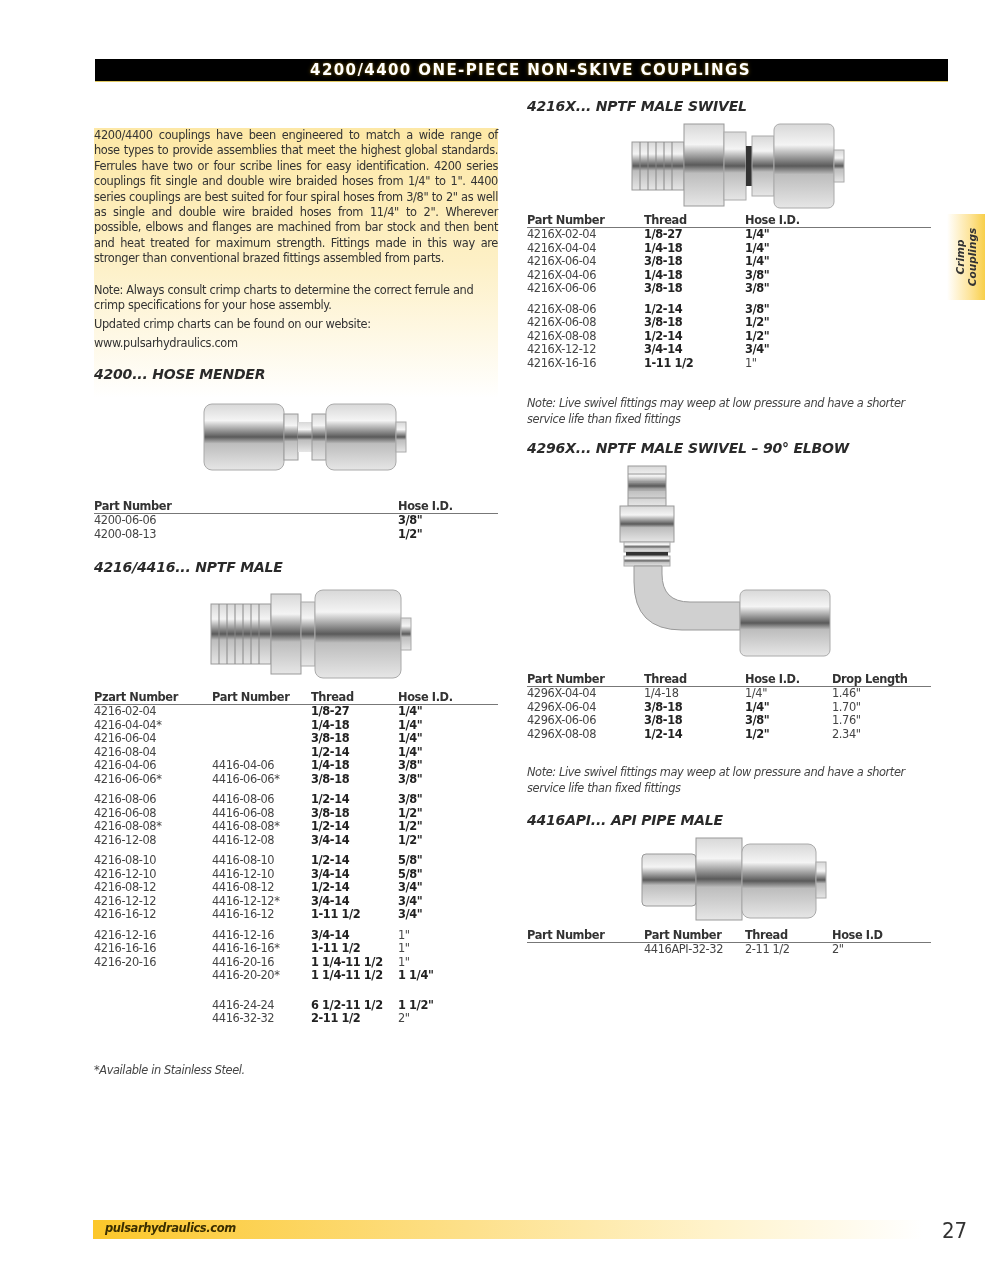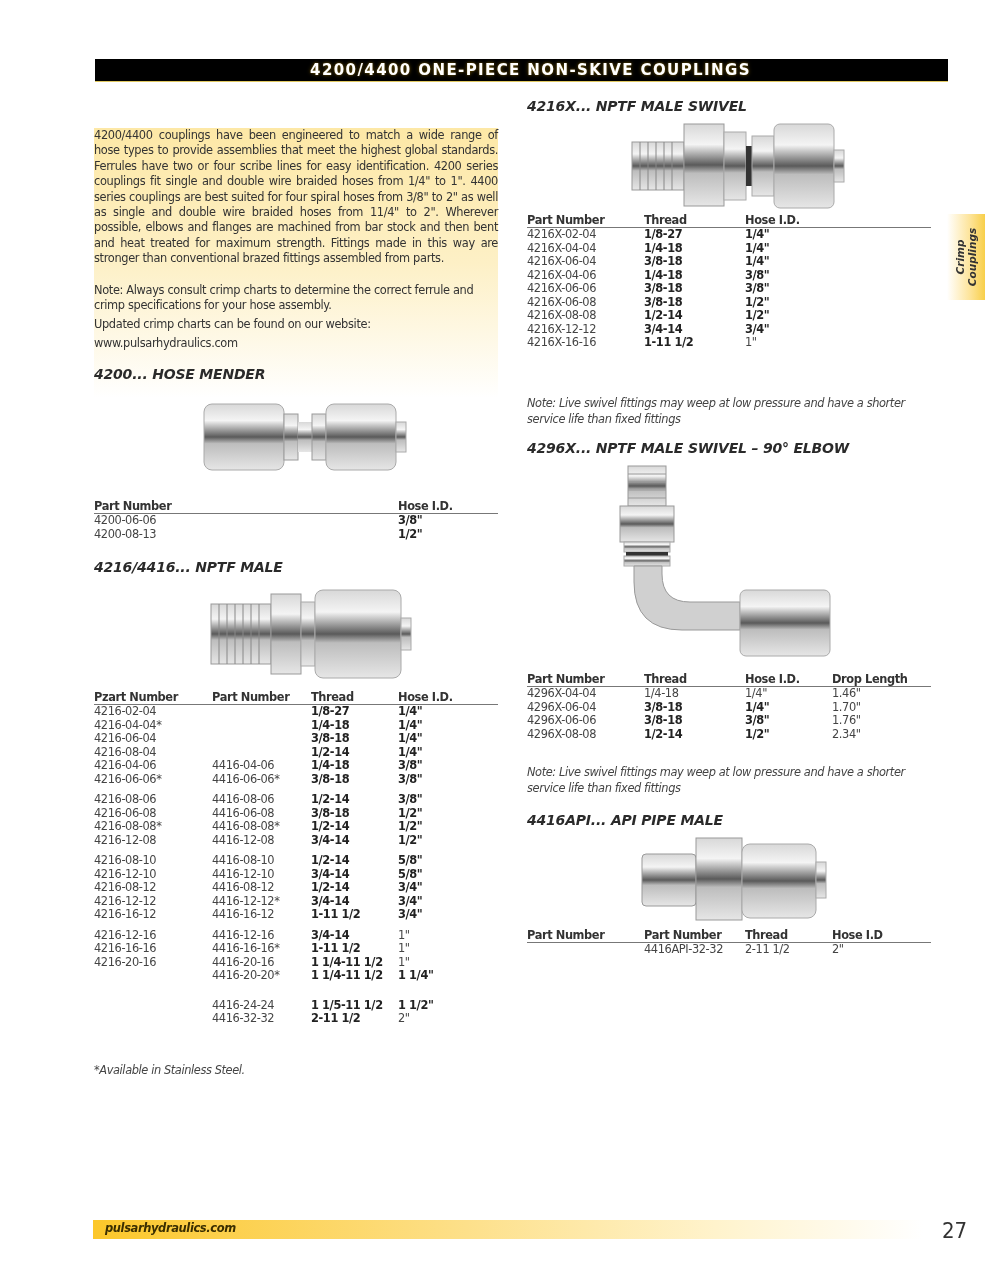--- a/index.html
+++ b/index.html
@@ -231,21 +231,21 @@
       </tr>
   <tr>
         <td></td>
         <td>4416-20-20*</td>
         <td><b>1 1/4-11 1/2</b></td>
         <td><b>1 1/4"</b></td>
       </tr>
   <tr class="gap" style="height:28px">
         <td style="padding-top:16px"></td>
         <td style="padding-top:16px">4416-24-24</td>
-        <td style="padding-top:16px"><b>1 1/5-11 1/2</b></td>
+        <td style="padding-top:16px"><b>6 1/2-11 1/2</b></td>
         <td style="padding-top:16px"><b>1 1/2"</b></td>
       </tr>
   <tr>
         <td></td>
         <td>4416-32-32</td>
         <td><b>2-11 1/2</b></td>
         <td>2"</td>
       </tr>
 </tbody>
   </table>
@@ -293,20 +293,25 @@
   <tr>
         <td>4216X-04-06</td>
         <td><b>1/4-18</b></td>
         <td><b>3/8"</b></td>
       </tr>
   <tr>
         <td>4216X-06-06</td>
         <td><b>3/8-18</b></td>
         <td><b>3/8"</b></td>
       </tr>
+  <tr class="gap">
+        <td>4216X-08-06</td>
+        <td><b>1/2-14</b></td>
+        <td><b>3/8"</b></td>
+      </tr>
   <tr>
         <td>4216X-06-08</td>
         <td><b>3/8-18</b></td>
         <td><b>1/2"</b></td>
       </tr>
   <tr>
         <td>4216X-08-08</td>
         <td><b>1/2-14</b></td>
         <td><b>1/2"</b></td>
       </tr>

